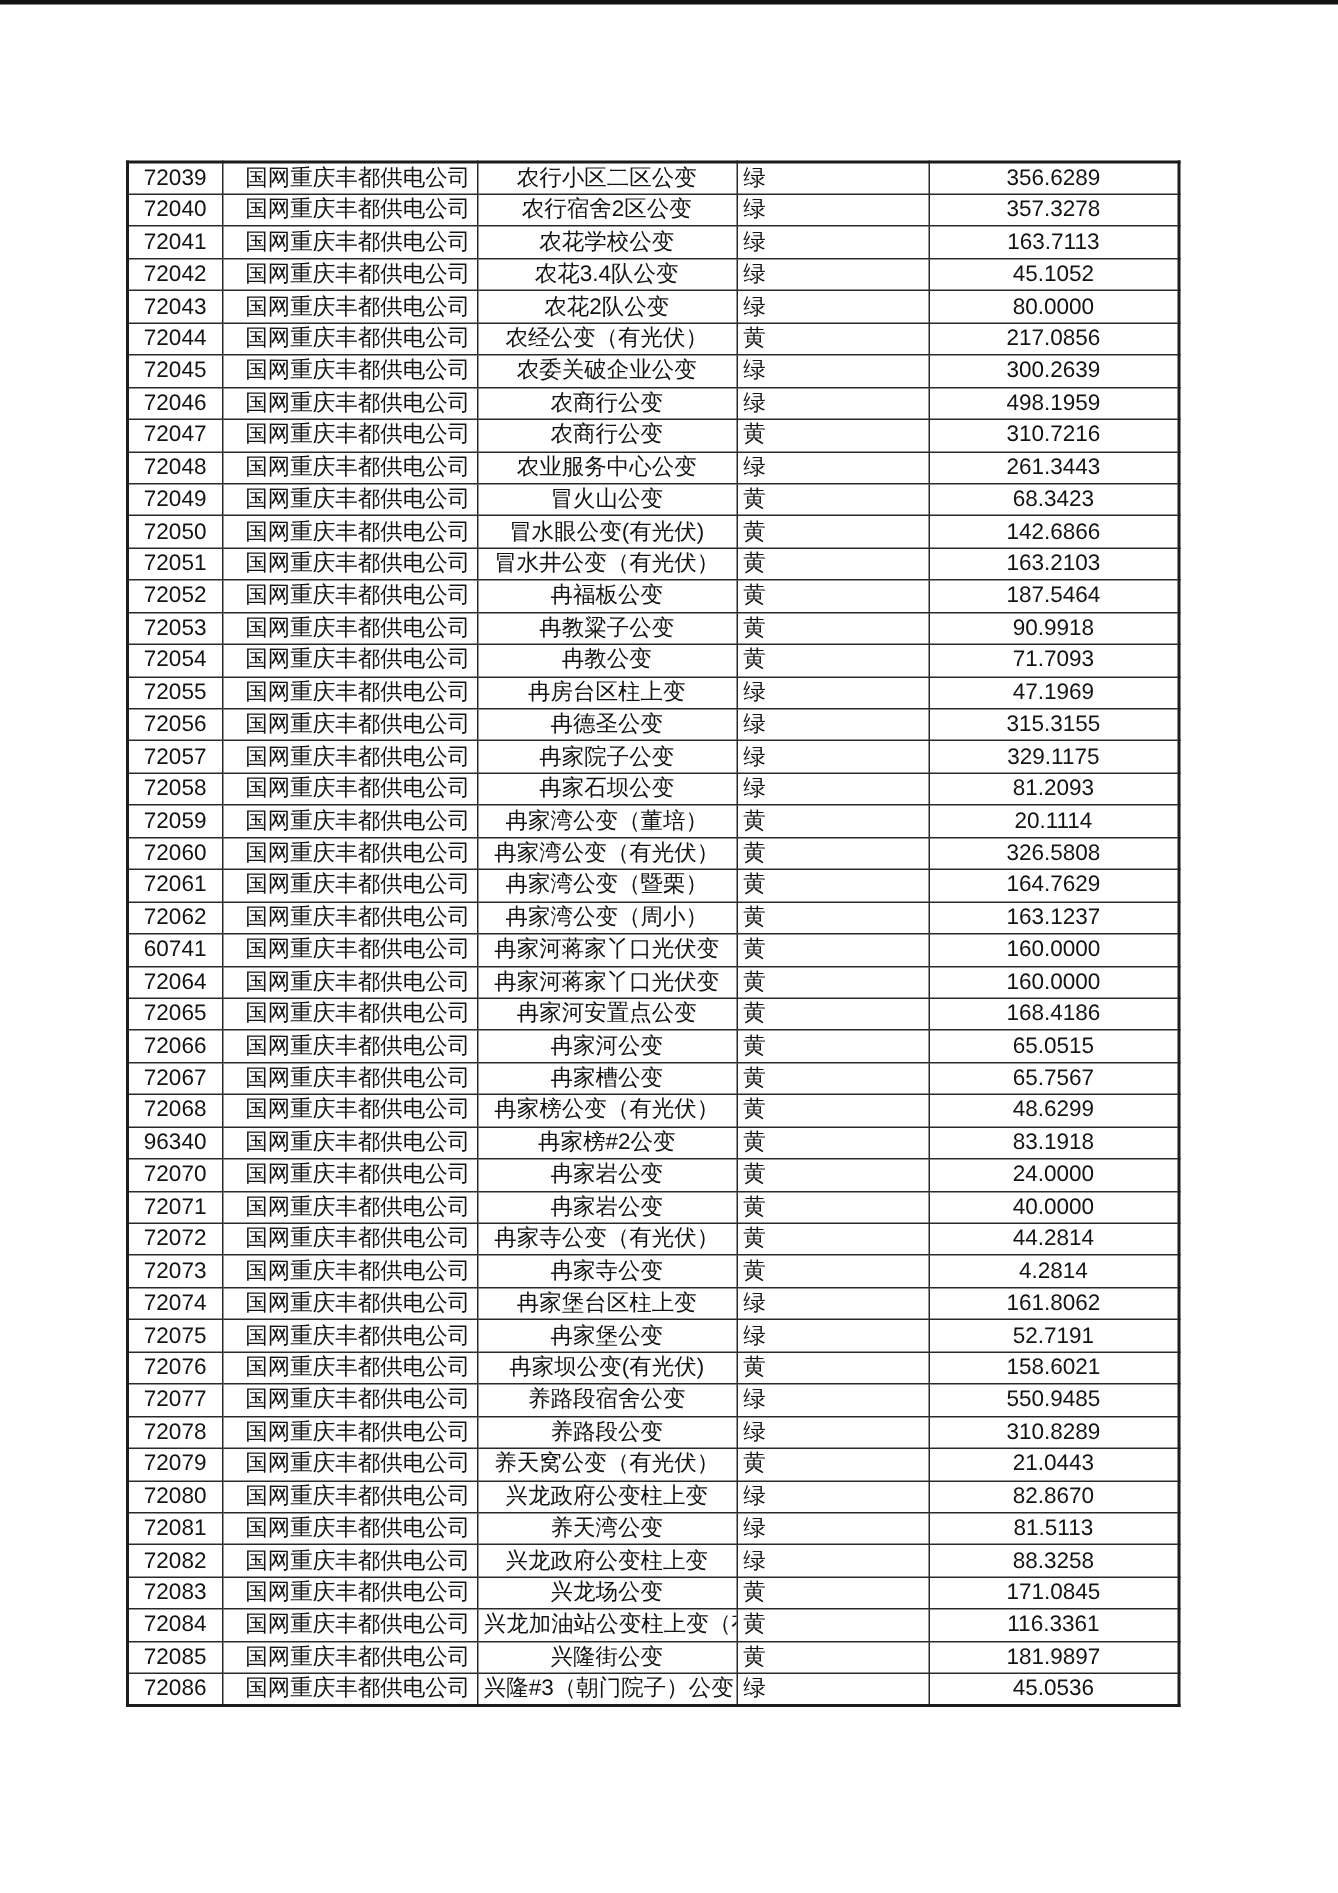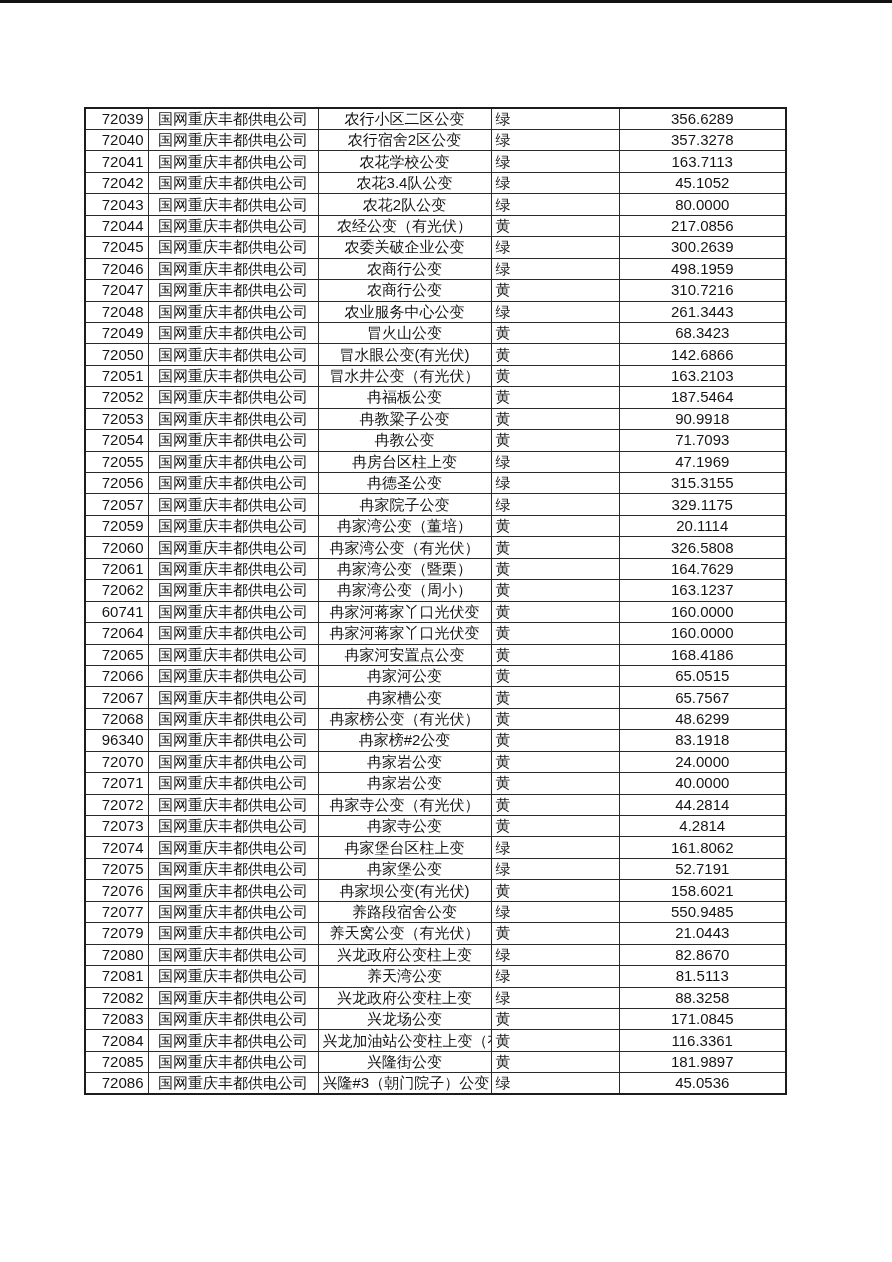--- a/index.html
+++ b/index.html
@@ -36,22 +36,22 @@
     box-sizing: border-box;
     height: 21.45px;
     padding: 0 4px 0 4px;
     font-size: 15px;
     color: #141414;
     line-height: 20px;
     white-space: nowrap;
     overflow: hidden;
     vertical-align: middle;
   }
-  td.col-id     { width: 63px;  text-align: right; font-size: 14px; padding: 0 2px; }
-  td.col-company{ width: 170px; text-align: center; }
+  td.col-id     { width: 63px;  text-align: center; font-size: 14px; padding: 0 2px; }
+  td.col-company{ width: 170px; text-align: right; }
   td.col-name   { width: 173px; text-align: center; }
   td.col-status { width: 128px; text-align: left; }
   td.col-value  { width: 167px; text-align: center; font-size: 14px; margin-left: 40px; }
 </style>
 </head>
 <body>
 
 <div class="top-rule"></div>
 
 <table class="grid">
@@ -183,20 +183,27 @@
         <td class="col-value">315.3155</td>
       </tr>
       <tr>
         <td class="col-id">72057</td>
         <td class="col-company">国网重庆丰都供电公司</td>
         <td class="col-name">冉家院子公变</td>
         <td class="col-status">绿</td>
         <td class="col-value">329.1175</td>
       </tr>
       <tr>
+        <td class="col-id">72058</td>
+        <td class="col-company">国网重庆丰都供电公司</td>
+        <td class="col-name">冉家石坝公变</td>
+        <td class="col-status">绿</td>
+        <td class="col-value">81.2093</td>
+      </tr>
+      <tr>
         <td class="col-id">72059</td>
         <td class="col-company">国网重庆丰都供电公司</td>
         <td class="col-name">冉家湾公变（董培）</td>
         <td class="col-status">黄</td>
         <td class="col-value">20.1114</td>
       </tr>
       <tr>
         <td class="col-id">72060</td>
         <td class="col-company">国网重庆丰都供电公司</td>
         <td class="col-name">冉家湾公变（有光伏）</td>
@@ -314,20 +321,27 @@
         <td class="col-name">冉家坝公变(有光伏)</td>
         <td class="col-status">黄</td>
         <td class="col-value">158.6021</td>
       </tr>
       <tr>
         <td class="col-id">72077</td>
         <td class="col-company">国网重庆丰都供电公司</td>
         <td class="col-name">养路段宿舍公变</td>
         <td class="col-status">绿</td>
         <td class="col-value">550.9485</td>
+      </tr>
+      <tr>
+        <td class="col-id">72078</td>
+        <td class="col-company">国网重庆丰都供电公司</td>
+        <td class="col-name">养路段公变</td>
+        <td class="col-status">绿</td>
+        <td class="col-value">310.8289</td>
       </tr>
       <tr>
         <td class="col-id">72079</td>
         <td class="col-company">国网重庆丰都供电公司</td>
         <td class="col-name">养天窝公变（有光伏）</td>
         <td class="col-status">黄</td>
         <td class="col-value">21.0443</td>
       </tr>
       <tr>
         <td class="col-id">72080</td>

